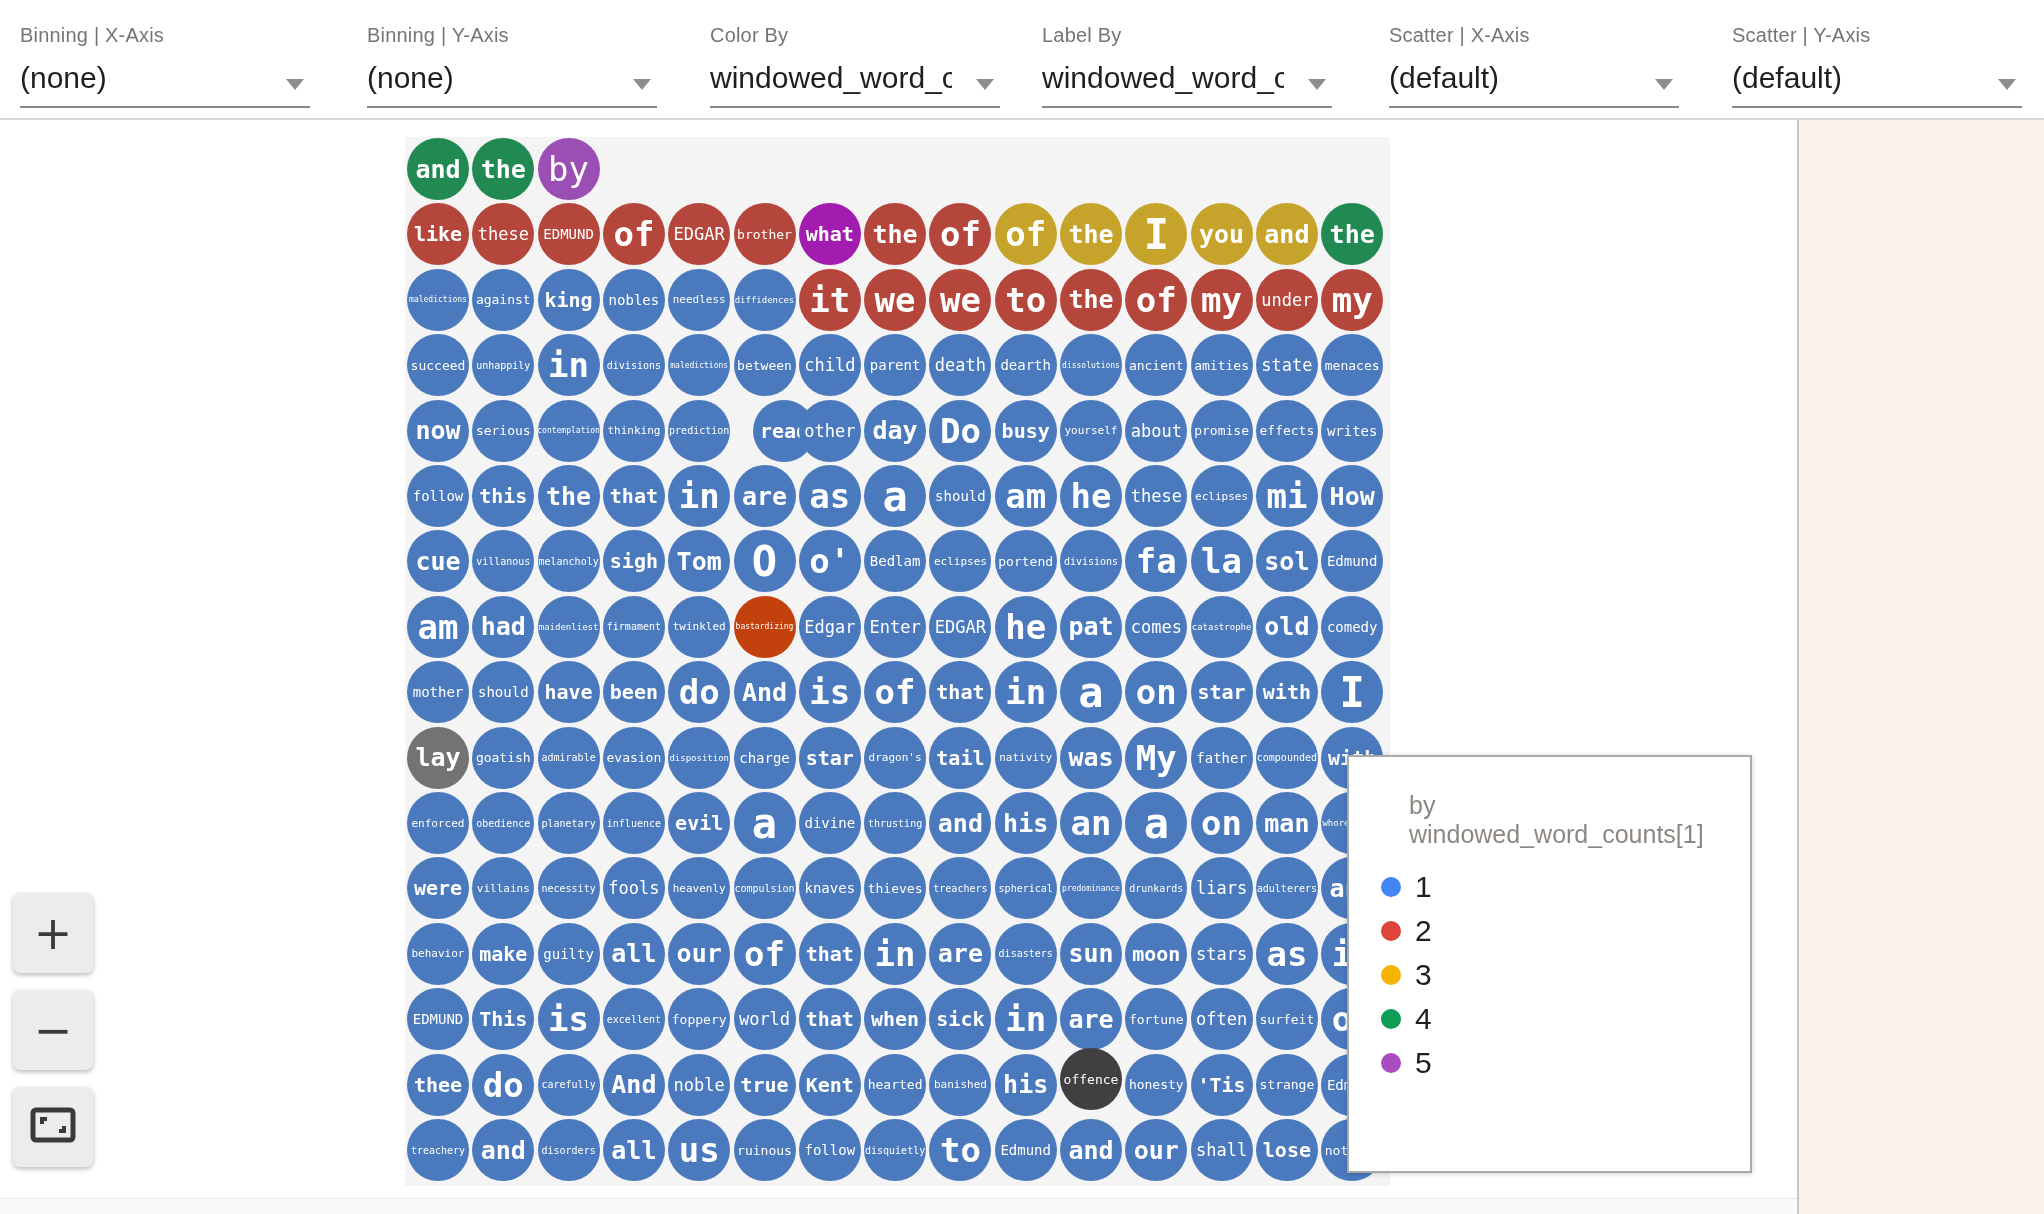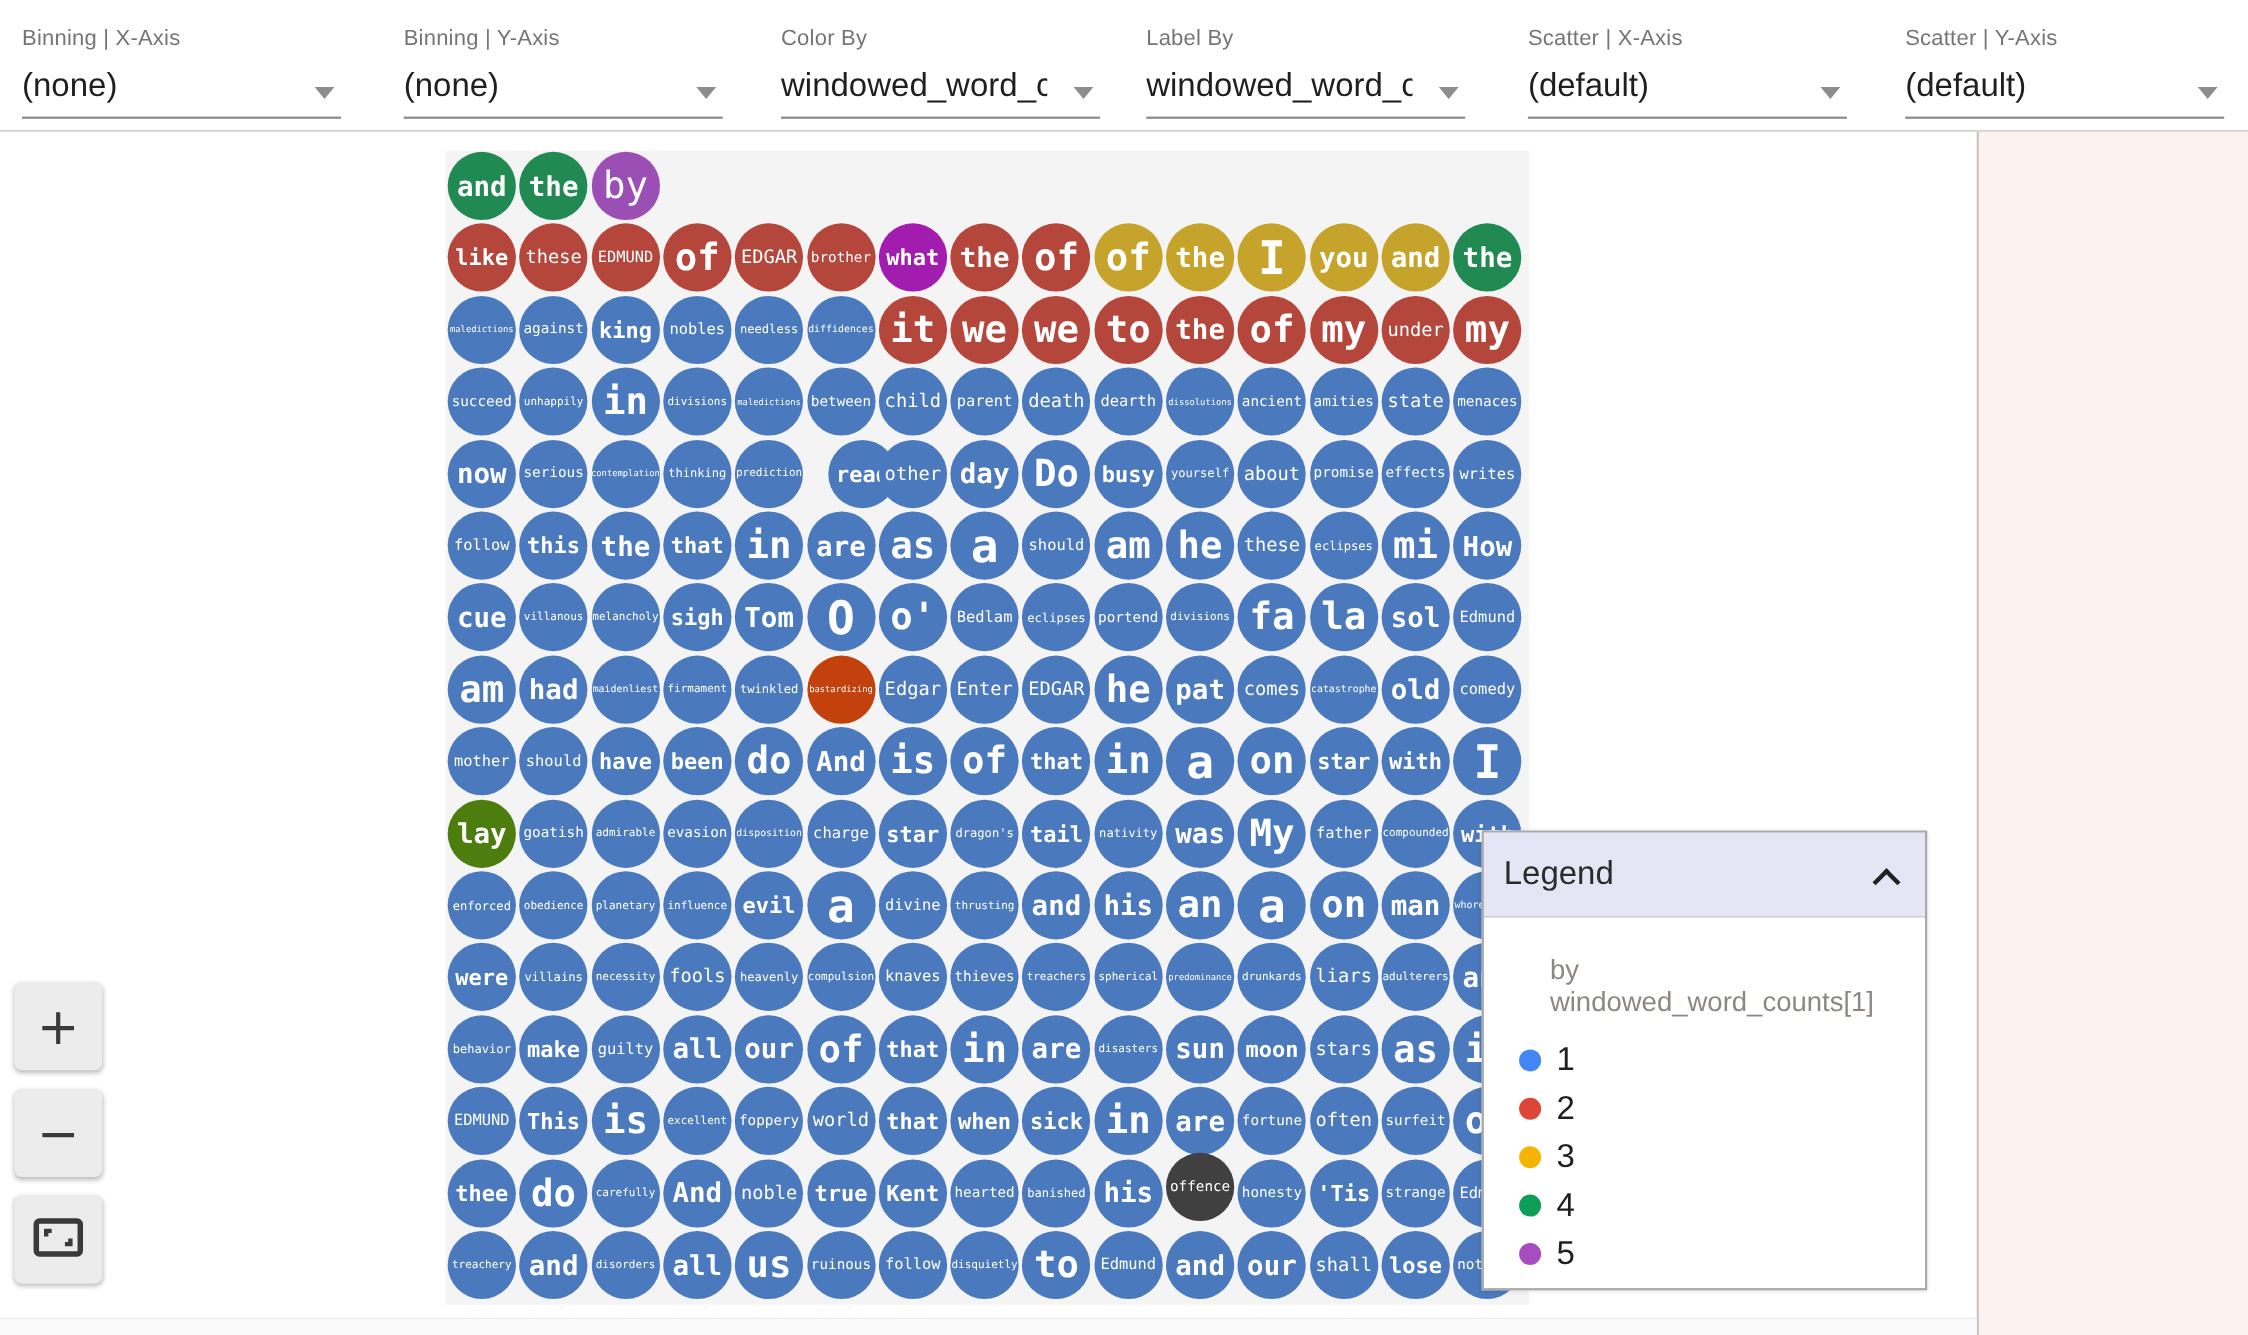--- a/index.html
+++ b/index.html
@@ -215,21 +215,21 @@
       <div class="bubble" style="left: 328.5px; top: 524.2px; background: rgb(74, 122, 189); font-size: 25px; font-weight: 700;">And</div>
       <div class="bubble" style="left: 393.8px; top: 524.2px; background: rgb(74, 122, 189); font-size: 34px; font-weight: 700;">is</div>
       <div class="bubble" style="left: 459.1px; top: 524.2px; background: rgb(74, 122, 189); font-size: 34px; font-weight: 700;">of</div>
       <div class="bubble" style="left: 524.4px; top: 524.2px; background: rgb(74, 122, 189); font-size: 20px; font-weight: 700;">that</div>
       <div class="bubble" style="left: 589.7px; top: 524.2px; background: rgb(74, 122, 189); font-size: 34px; font-weight: 700;">in</div>
       <div class="bubble" style="left: 655px; top: 524.2px; background: rgb(74, 122, 189); font-size: 42px; font-weight: 700;">a</div>
       <div class="bubble" style="left: 720.3px; top: 524.2px; background: rgb(74, 122, 189); font-size: 34px; font-weight: 700;">on</div>
       <div class="bubble" style="left: 785.6px; top: 524.2px; background: rgb(74, 122, 189); font-size: 20px; font-weight: 700;">star</div>
       <div class="bubble" style="left: 850.9px; top: 524.2px; background: rgb(74, 122, 189); font-size: 20px; font-weight: 700;">with</div>
       <div class="bubble" style="left: 916.2px; top: 524.2px; background: rgb(74, 122, 189); font-size: 42px; font-weight: 700;">I</div>
-      <div class="bubble" style="left: 2px; top: 589.6px; background: #4d7c0f; font-size: 25px; font-weight: 700;">lay</div>
+      <div class="bubble" style="left: 2px; top: 589.6px; background: #737373; font-size: 25px; font-weight: 700;">lay</div>
       <div class="bubble" style="left: 67.3px; top: 589.6px; background: rgb(74, 122, 189); font-size: 13px; font-weight: 400;">goatish</div>
       <div class="bubble" style="left: 132.6px; top: 589.6px; background: rgb(74, 122, 189); font-size: 10px; font-weight: 400;">admirable</div>
       <div class="bubble" style="left: 197.9px; top: 589.6px; background: rgb(74, 122, 189); font-size: 13px; font-weight: 400;">evasion</div>
       <div class="bubble" style="left: 263.2px; top: 589.6px; background: rgb(74, 122, 189); font-size: 9px; font-weight: 400;">disposition</div>
       <div class="bubble" style="left: 328.5px; top: 589.6px; background: rgb(74, 122, 189); font-size: 14px; font-weight: 400;">charge</div>
       <div class="bubble" style="left: 393.8px; top: 589.6px; background: rgb(74, 122, 189); font-size: 20px; font-weight: 700;">star</div>
       <div class="bubble" style="left: 459.1px; top: 589.6px; background: rgb(74, 122, 189); font-size: 11px; font-weight: 400;">dragon's</div>
       <div class="bubble" style="left: 524.4px; top: 589.6px; background: rgb(74, 122, 189); font-size: 20px; font-weight: 700;">tail</div>
       <div class="bubble" style="left: 589.7px; top: 589.6px; background: rgb(74, 122, 189); font-size: 11px; font-weight: 400;">nativity</div>
       <div class="bubble" style="left: 655px; top: 589.6px; background: rgb(74, 122, 189); font-size: 25px; font-weight: 700;">was</div>
@@ -343,24 +343,20 @@
         <path d="M34 19 v5 h-5" fill="none" stroke="#3a3a3a" stroke-width="4"></path>
       </svg>
     </span>
   </button>
 
   <div class="side-panel"></div>
 
   <div class="bottom-strip"></div>
 
   <div class="legend">
-    <div class="legend-header">
-      <span class="ttl">Legend</span>
-      <span class="chevron-up"></span>
-    </div>
     <div class="legend-body">
       <div class="legend-sub">by windowed_word_counts[1]</div>
       <div id="legend-items">
           <div class="legend-item">
             <span class="dot" style="background: rgb(66, 134, 245);"></span>
             <span class="num">1</span>
           </div>
           <div class="legend-item">
             <span class="dot" style="background: rgb(220, 69, 56);"></span>
             <span class="num">2</span>

